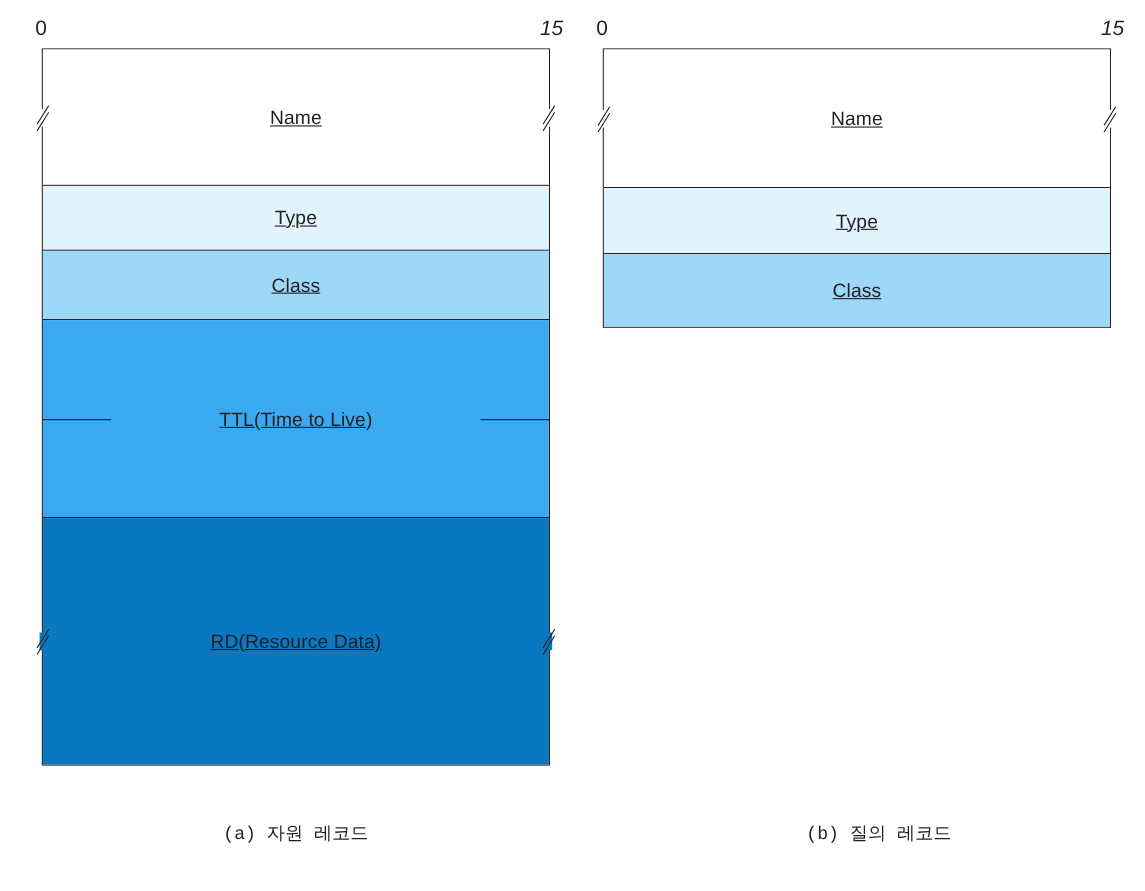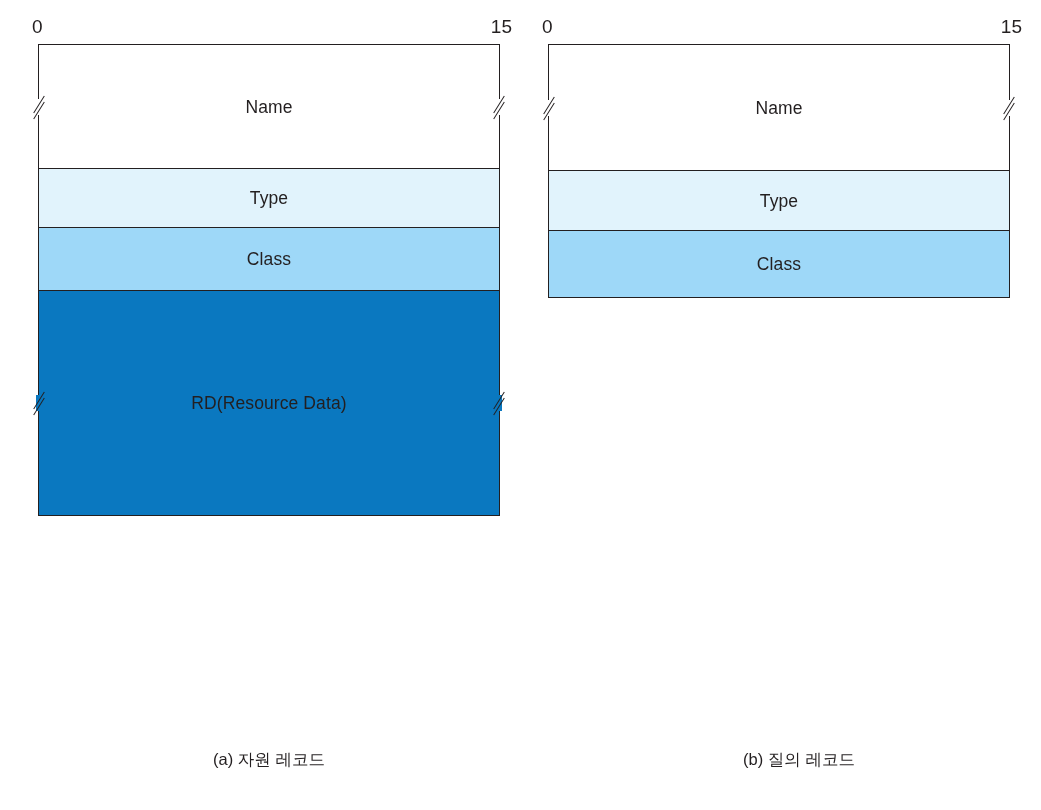--- a/index.html
+++ b/index.html
@@ -29,29 +29,30 @@
   }
   .ruler .tick-label {
     position: absolute;
     top: 0;
     font-size: 19px;
     line-height: 22px;
     color: #231f20;
     white-space: nowrap;
   }
   .ruler .tick-left  { left: -6px; }
-  .ruler .tick-right { right: -12px; }
+  .ruler .tick-right { right: -12px; font-style: italic; }
 
   
   .fields {
     position: absolute;
     left: 0;
     border: 1.6px solid #231f20;
     box-sizing: border-box;
     background: #ffffff;
+    text-decoration: underline;
   }
   .field {
     position: relative;
     box-sizing: border-box;
     border-bottom: 1.6px solid #231f20;
     display: flex;
     align-items: center;
     justify-content: center;
   }
   .field:last-child { border-bottom: none; }
@@ -112,20 +113,21 @@
   .tick-line.right { right: 0; }
 
   
   .caption {
     position: absolute;
     text-align: center;
     font-size: 16.5px;
     line-height: 22px;
     color: #231f20;
     white-space: nowrap;
+    font-family: Liberation Mono, monospace;
   }
 
   
   #diagram-a { left: 38px; top: 16px; width: 462px; }
   #diagram-a .ruler  { width: 462px; }
   #diagram-a .fields { top: 28px; width: 462px; }
 
   
   #diagram-b { left: 548px; top: 16px; width: 462px; }
   #diagram-b .ruler  { width: 462px; }
@@ -155,20 +157,25 @@
           <i class="s1"></i>
           <i class="s2"></i>
         </span>
       </div>
       <div class="field" style="height: 59px; background: rgb(225, 243, 252);">
         <span class="field-label">Type</span>
       </div>
       <div class="field" style="height: 63px; background: rgb(158, 216, 248);">
         <span class="field-label">Class</span>
       </div>
+      <div class="field" style="height: 180px; background: rgb(58, 169, 240);">
+        <span class="tick-line left"></span>
+        <span class="tick-line right"></span>
+        <span class="field-label">TTL(Time to Live)</span>
+      </div>
       <div class="field" style="height: 224px; background: rgb(10, 120, 192);">
         <span class="field-label">RD(Resource Data)</span>
         <span class="brk brk-left">
           <u style="background: rgb(10, 120, 192);"></u>
           <i class="s1"></i>
           <i class="s2"></i>
         </span>
         <span class="brk brk-right">
           <u style="background: rgb(10, 120, 192);"></u>
           <i class="s1"></i>

